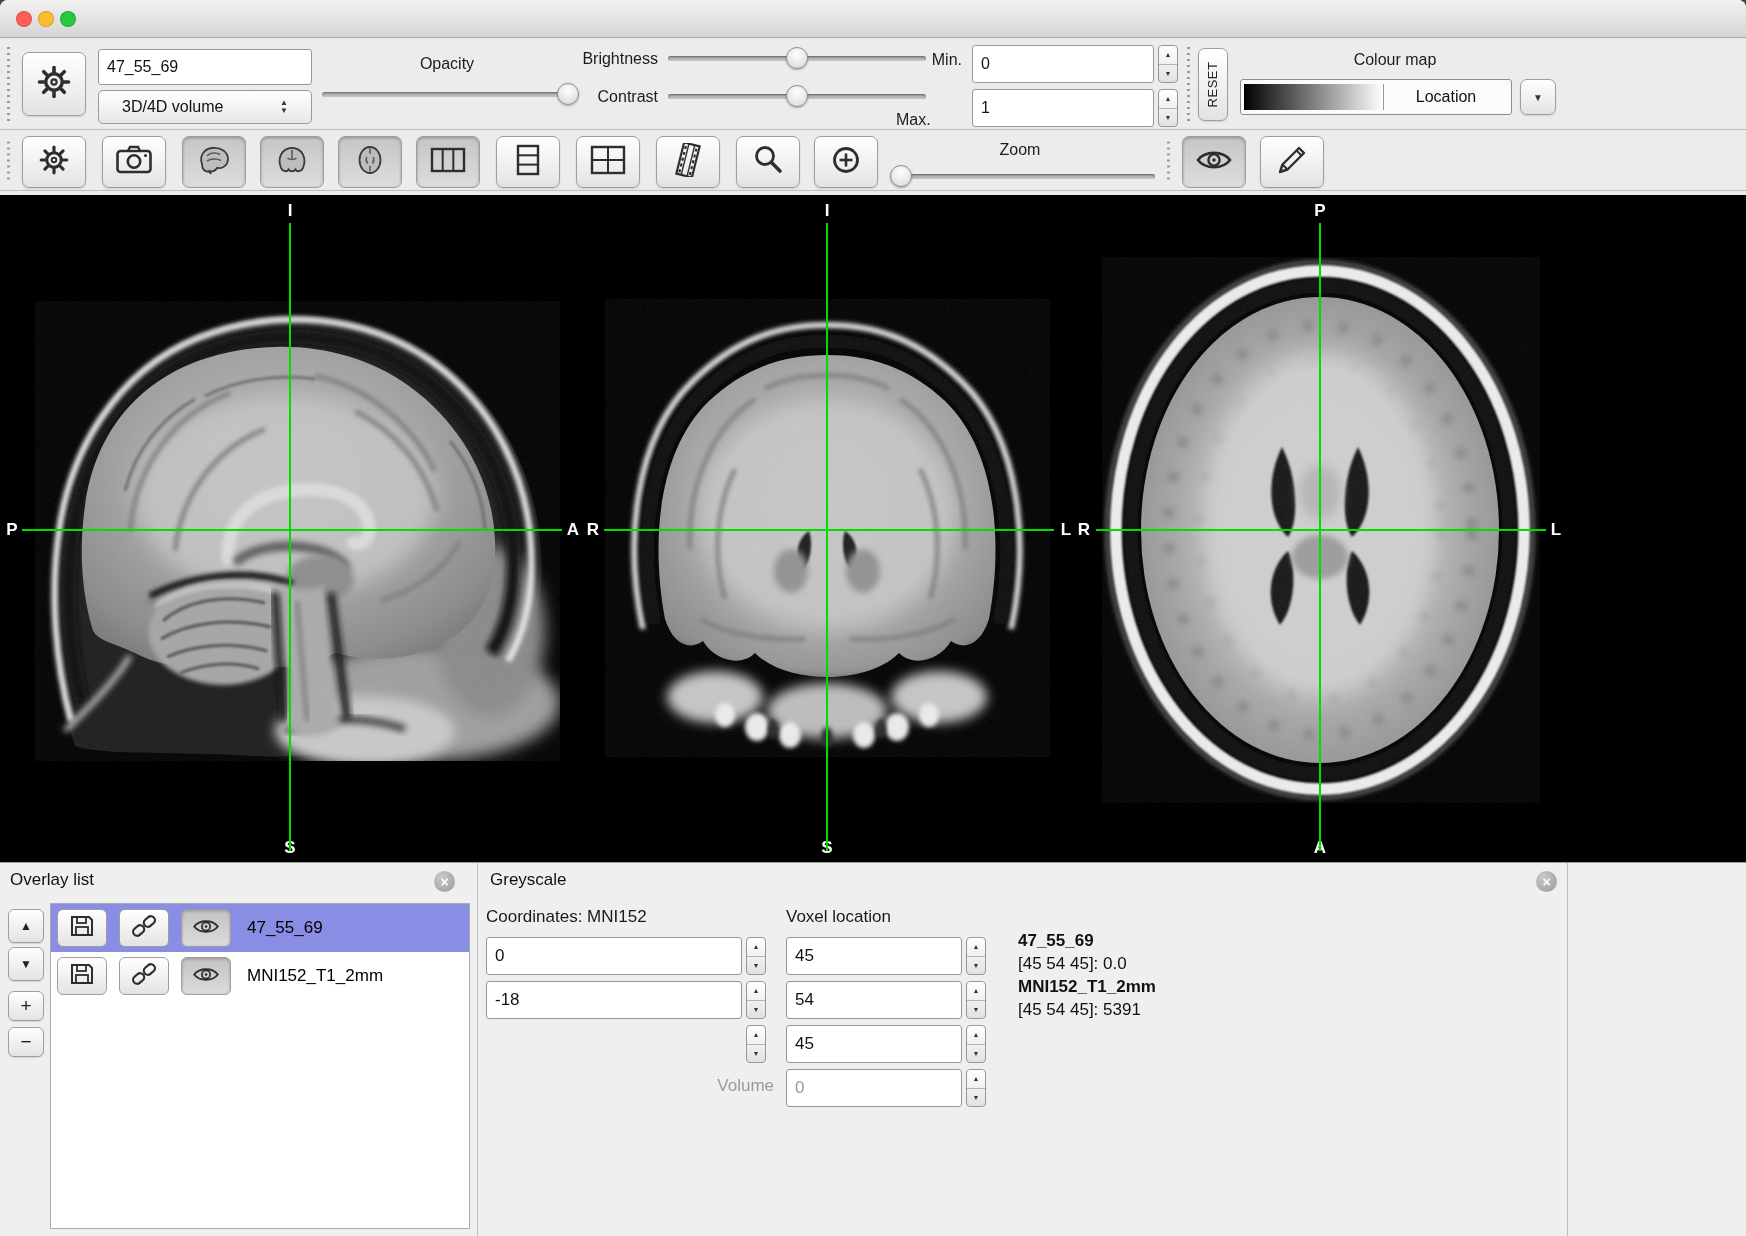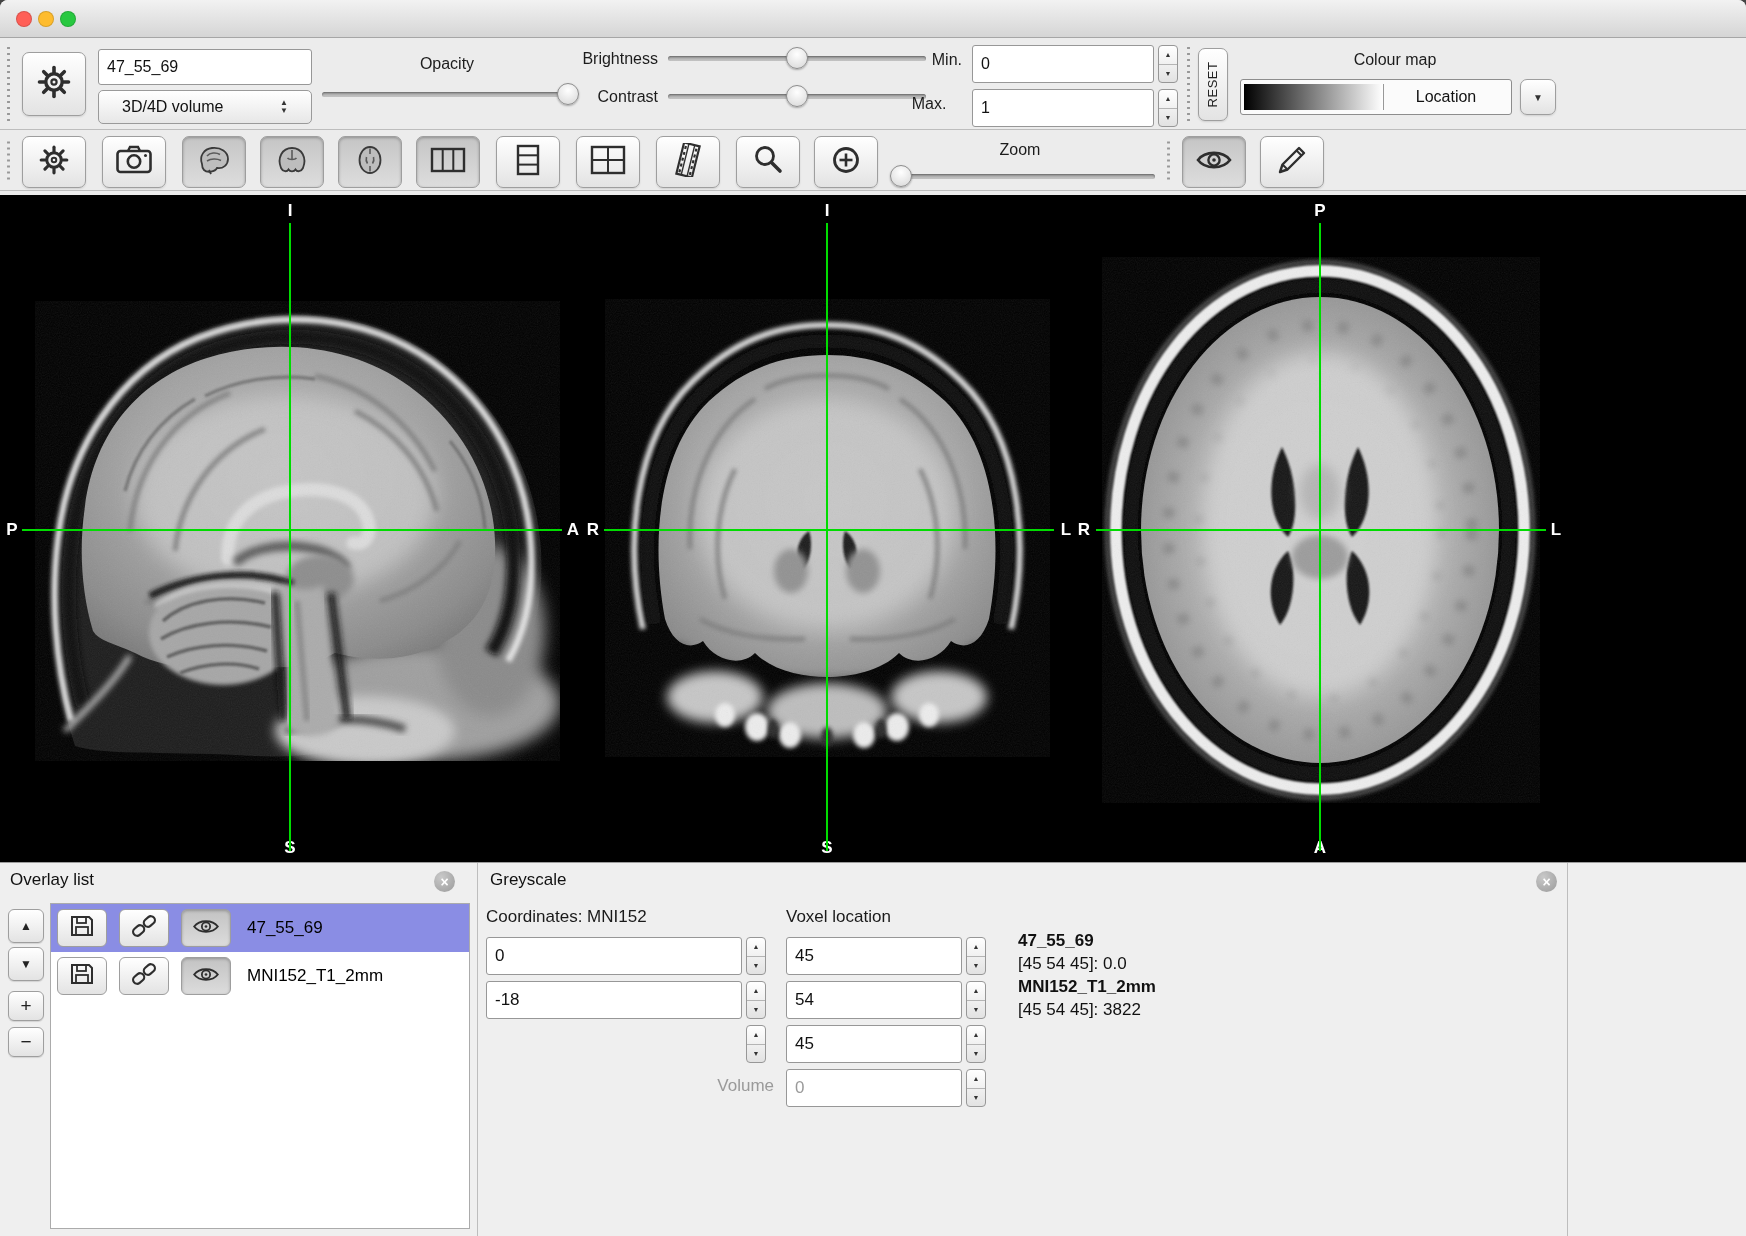--- a/index.html
+++ b/index.html
@@ -158,21 +158,21 @@
       <div class="track"></div>
         <div class="thumb"></div>
     </div>
 
     <div class="lbl" style="left:896px;top:12px;width:66px;text-align:right">Min.</div>
     <input class="field" style="left: 972px; top: 6px; width: 182px; height: 38px;" value="0">
     <div class="spin" style="left:1158px;top:6px">
         <span>▲</span>
         <span>▼</span>
       </div>
-    <div class="lbl" style="left:896px;top:56px;width:66px;text-align:center">Max.</div>
+    <div class="lbl" style="left:896px;top:72px;width:66px;text-align:left">Max.</div>
     <input class="field" style="left: 972px; top: 50px; width: 182px; height: 38px;" value="1">
     <div class="spin" style="left:1158px;top:50px">
         <span>▲</span>
         <span>▼</span>
       </div>
 
     <div class="handle" style="left:1186px"></div>
     <div class="btn" style="left:1198px;top:9px;width:30px;height:73px">
       <span class="vtext">RESET</span>
     </div>
@@ -562,18 +562,18 @@
       <input class="locfield muted" style="left: 308px; top: 206px; width: 176px;" value="0">
       <div class="spin" style="left:488px;top:206px">
           <span>▲</span>
           <span>▼</span>
         </div>
 
       <div class="info">
         <div class="b">47_55_69</div>
         <div>[45 54 45]: 0.0</div>
         <div class="b">MNI152_T1_2mm</div>
-        <div>[45 54 45]: 3822</div>
+        <div>[45 54 45]: 5391</div>
       </div>
     </div>
   </div>
 
 </div>
 
 </body></html>

